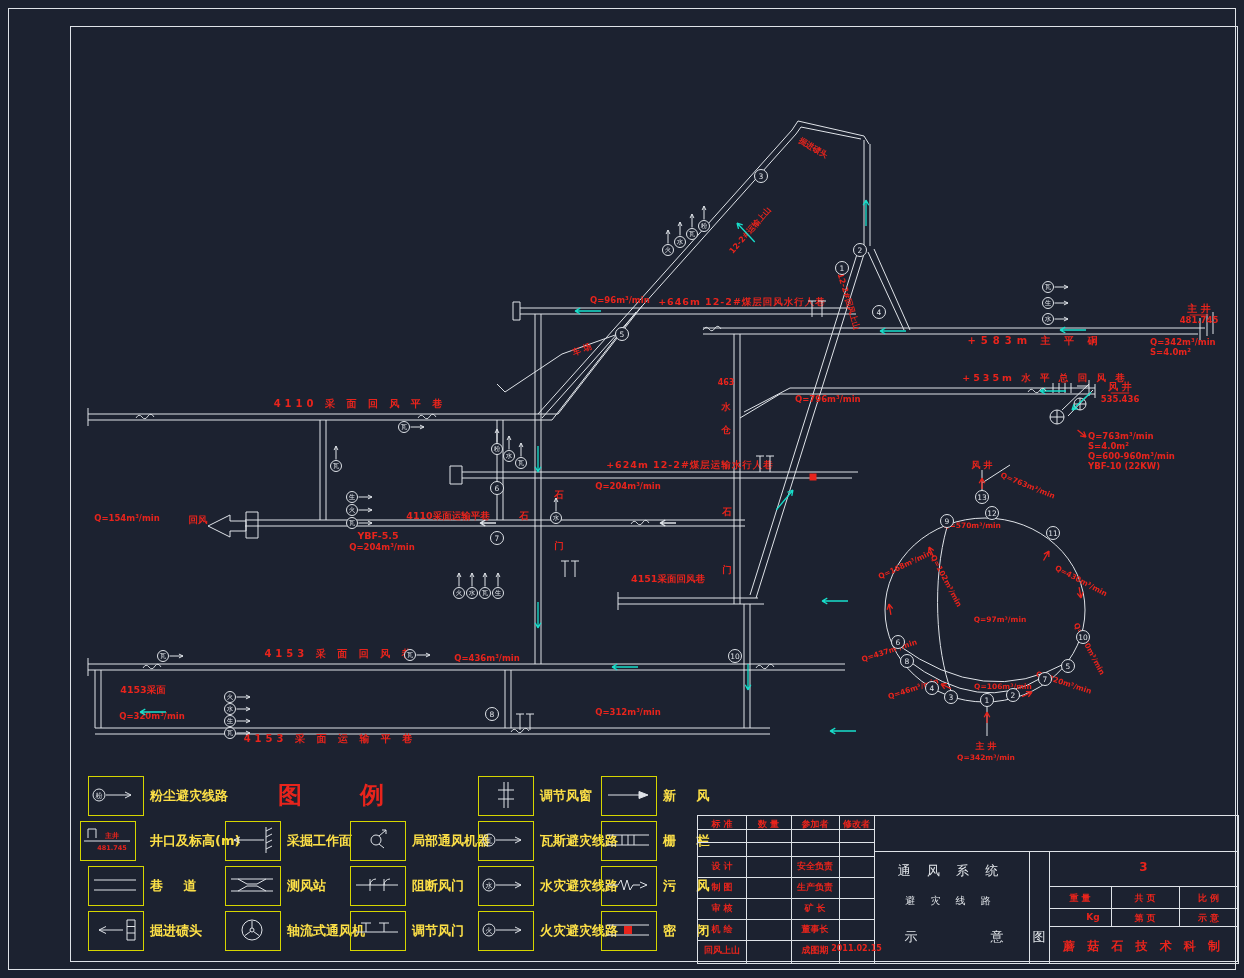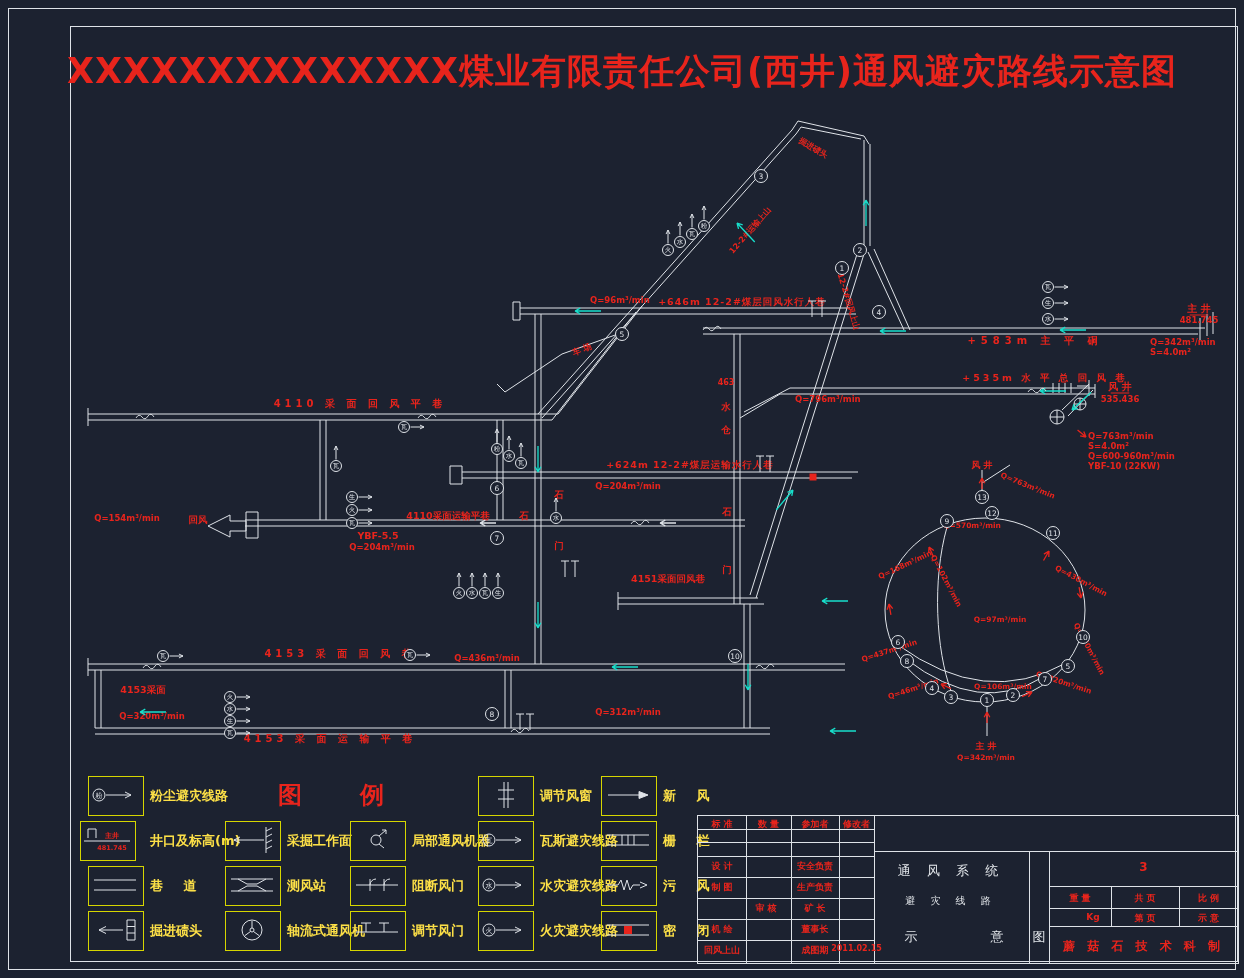--- a/index.html
+++ b/index.html
@@ -21,21 +21,20 @@
     white-space:nowrap;}
   .tb-white{color:#e2e6ea;}
 </style>
 </head>
 <body>
 
 <div class="canvas">
   <div class="border-frame" id="b-outer"></div>
   <div class="border-frame" id="b-inner"></div>
 
-  <div id="main-title">XXXXXXXXXXXXXX煤业有限责任公司(西井)通风避灾路线示意图</div>
 
   <svg id="net" width="1244" height="978" viewBox="0 0 1244 978">
 
     <g stroke="#dfe3e8" stroke-width="1" fill="none">
       <path d="M703,328 H1205 M703,334 H1198"></path>
       <path d="M1200,318 V340 M1207,314 V336 M1213,312 V334"></path>
       <path d="M520,308 H850 M520,314 H856 M513,302 V320 M513,302 H520 M513,320 H520 M520,302 V320"></path>
       <path d="M790,388 H1095 M780,394 H1095 M790,388 L744,412 M780,394 L740,418 M1095,384 V398"></path>
       <path d="M1053,383 V393 M1059,383 V393 M1065,383 V393 M1071,383 V393 M1077,386 H1089 M1089,380 V396"></path>
       <path d="M1089,384 L1062,410 M1093,390 L1068,416"></path>
@@ -547,21 +546,21 @@
       <div class="tb-line" style="left: 351px; top: 92px; width: 189px; height: 1px;"></div>
       <div class="tb-line" style="left: 351px; top: 110px; width: 189px; height: 1px;"></div>
       <span class="tb-txt" style="left: 24px; top: 2px; font-weight: bold;">标  准</span>
       <span class="tb-txt" style="left: 70.5px; top: 2px; font-weight: bold;">数  量</span>
       <span class="tb-txt" style="left: 117px; top: 2px; font-weight: bold;">参加者</span>
       <span class="tb-txt" style="left: 158.5px; top: 2px; font-weight: bold;">修改者</span>
       <span class="tb-txt" style="left: 24px; top: 44px; font-weight: bold;">设  计</span>
       <span class="tb-txt" style="left: 117px; top: 44px; font-weight: bold;">安全负责</span>
       <span class="tb-txt" style="left: 24px; top: 65px; font-weight: bold;">制  图</span>
       <span class="tb-txt" style="left: 117px; top: 65px; font-weight: bold;">生产负责</span>
-      <span class="tb-txt" style="left: 24px; top: 86px; font-weight: bold; margin-left: 44px;">审  核</span>
+      <span class="tb-txt" style="left: 24px; top: 86px; font-weight: bold;">审  核</span>
       <span class="tb-txt" style="left: 117px; top: 86px; font-weight: bold;">矿  长</span>
       <span class="tb-txt" style="left: 24px; top: 107px; font-weight: bold;">机  绘</span>
       <span class="tb-txt" style="left: 117px; top: 107px; font-weight: bold;">董事长</span>
       <span class="tb-txt" style="left: 24px; top: 128px; font-weight: bold;">回风上山</span>
       <span class="tb-txt" style="left: 117px; top: 128px; font-weight: bold;">成图期</span>
       <span class="tb-txt" style="left: 158.5px; top: 128px; font-size: 8px; font-weight: bold;">2011.02.15</span>
       <span class="tb-txt tb-white" style="left: 253px; top: 46px; font-size: 13px; letter-spacing: 6px;">通 风 系 统</span>
       <span class="tb-txt tb-white" style="left: 253px; top: 78px; font-size: 10px; letter-spacing: 6px;">避 灾 线 路</span>
       <span class="tb-txt tb-white" style="left: 213px; top: 112px; font-size: 13px;">示</span>
       <span class="tb-txt tb-white" style="left: 299px; top: 112px; font-size: 13px;">意</span>

